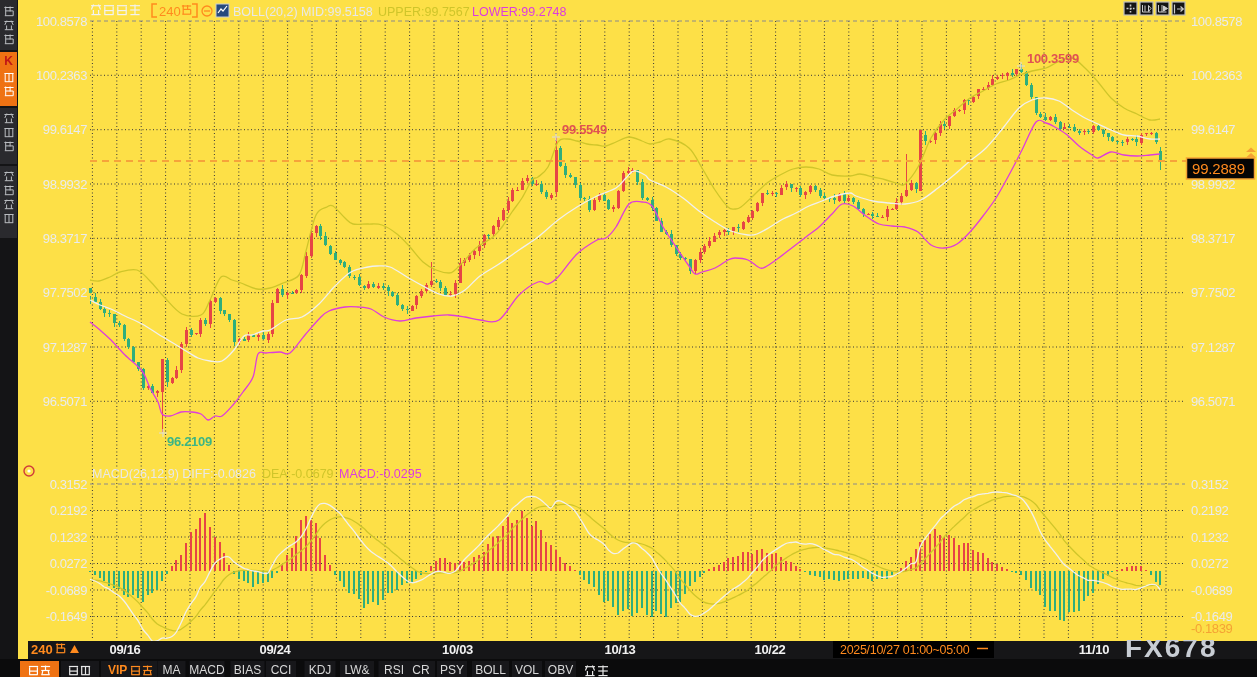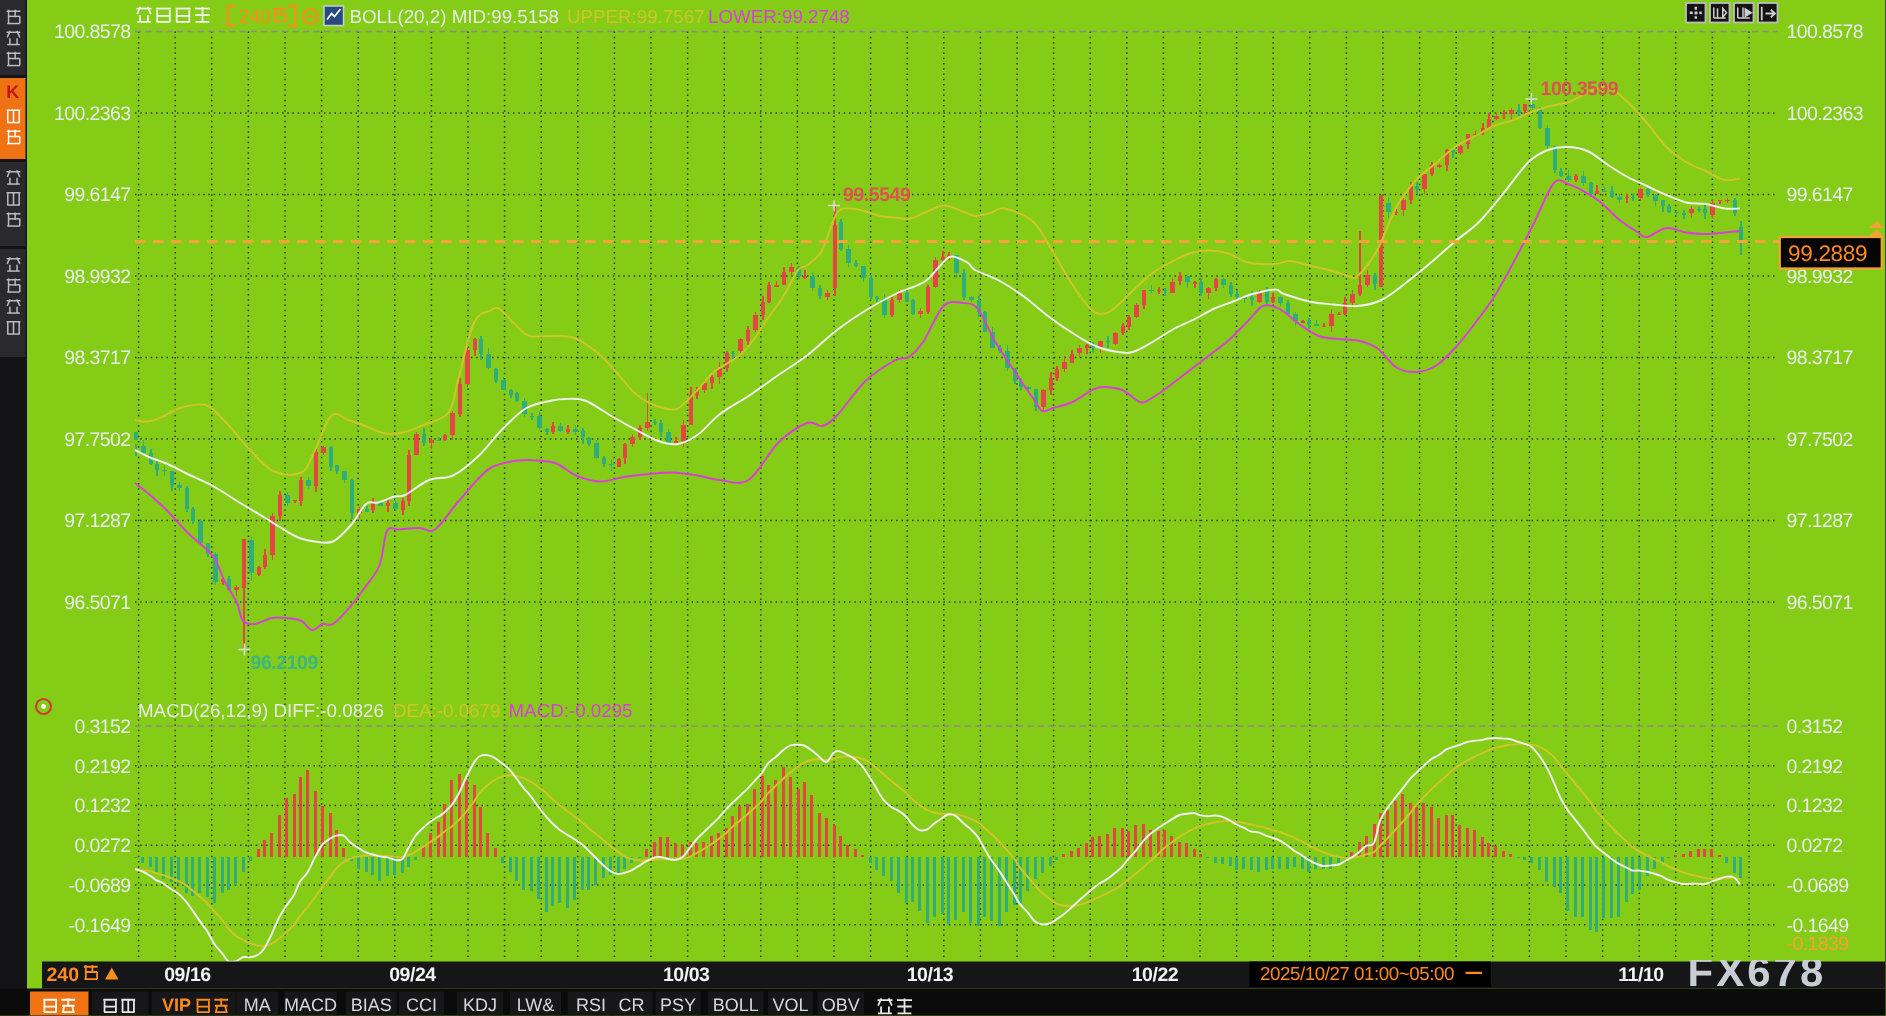--- a/index.html
+++ b/index.html
@@ -1,15 +1,15 @@
 <!DOCTYPE html>
 <html><head><meta charset="utf-8"><title>chart</title>
 <style>
 html,body{margin:0;padding:0;background:#000;}
-#root{position:relative;width:1257px;height:677px;background:#84cc16;overflow:hidden;
+#root{position:relative;width:1257px;height:677px;background:#fde047;overflow:hidden;
 font-family:"Liberation Sans",sans-serif;}
 svg text{font-family:"Liberation Sans",sans-serif;}
 </style></head>
 <body>
 <div id="root">
 <svg width="1257" height="677" style="position:absolute;left:0;top:0">
       <line x1="92.4" y1="21" x2="92.4" y2="640" stroke="#35363a" stroke-width="1" stroke-dasharray="1,2.5"></line>
       <line x1="116.8" y1="21" x2="116.8" y2="640" stroke="#35363a" stroke-width="1" stroke-dasharray="1,2.5"></line>
       <line x1="141.2" y1="21" x2="141.2" y2="640" stroke="#35363a" stroke-width="1" stroke-dasharray="1,2.5"></line>
       <line x1="165.6" y1="21" x2="165.6" y2="640" stroke="#35363a" stroke-width="1" stroke-dasharray="1,2.5"></line>

